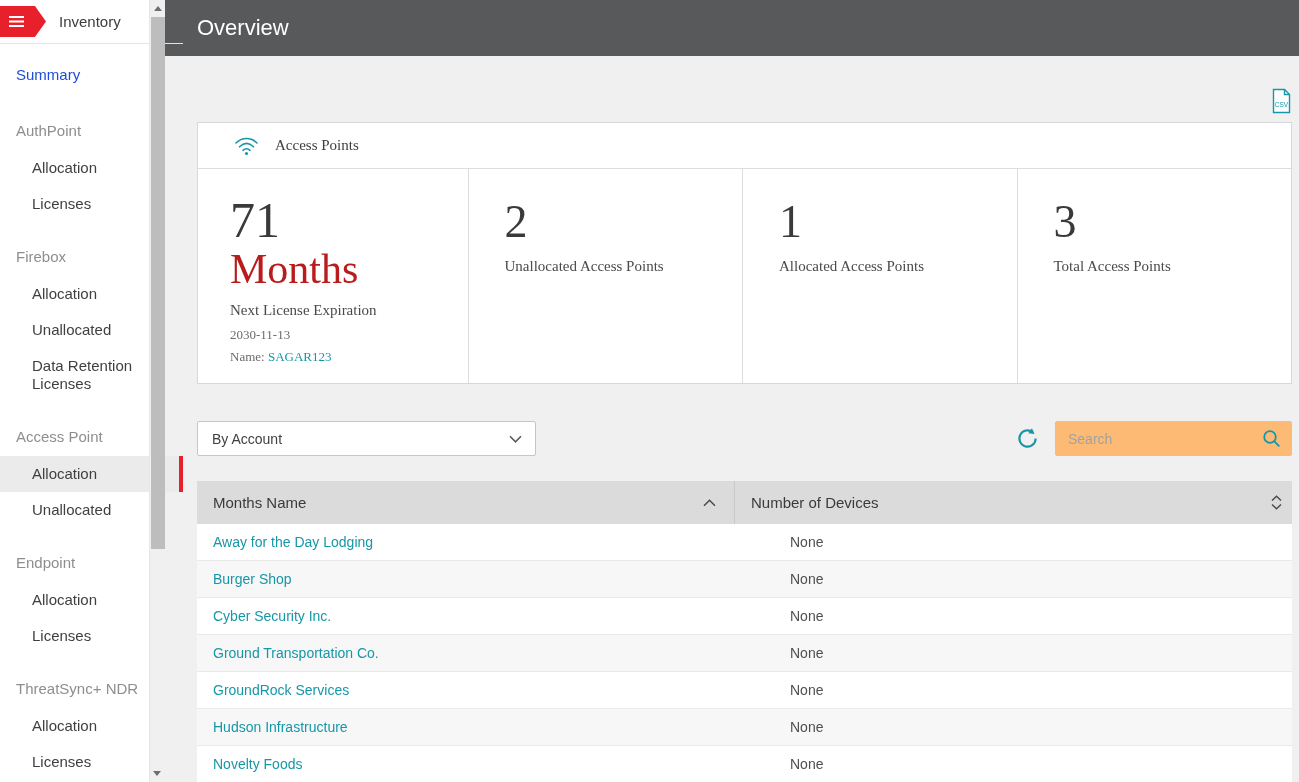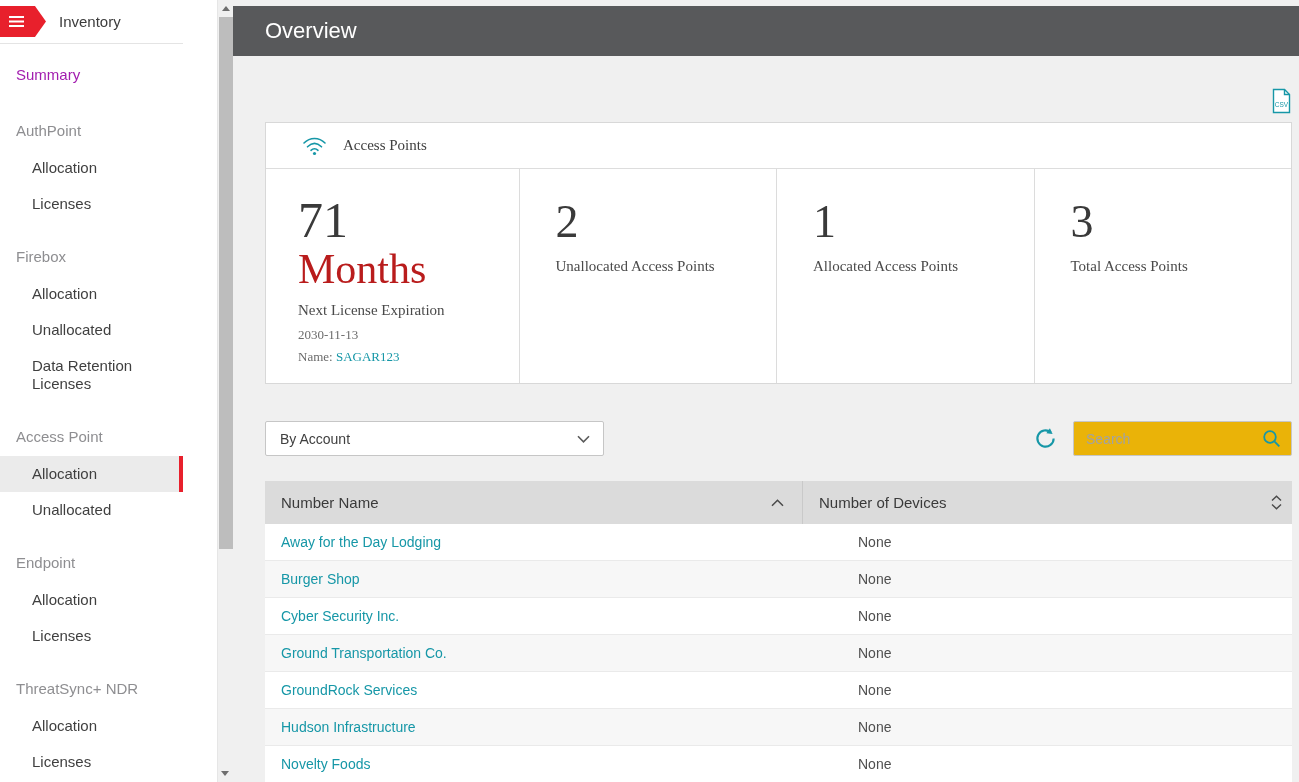--- a/index.html
+++ b/index.html
@@ -1,41 +1,41 @@
 <!DOCTYPE html>
 <html><head>
 <meta charset="utf-8">
 <style>
   * { margin:0; padding:0; box-sizing:border-box; }
   html,body { background:#fff; }
   body { font-family:"Liberation Sans","DejaVu Sans",sans-serif; color:#3C3C3C; }
   .app { width:1299px; height:782px; display:flex; overflow:hidden; background:#fff; }
 
   
-  .sidebar { width:233px; height:100%; position:relative; background:#fff; flex:none; }
+  .sidebar { width:165px; height:100%; position:relative; background:#fff; flex:none; }
   .sidebar-inner { width:183px; height:100%; overflow:hidden; }
   .sidebar-header { height:44px; display:flex; align-items:center; border-bottom:1px solid #E4E4E4; }
   .logo { width:46px; height:31px; background:#E8202C; clip-path:polygon(0 0,76% 0,100% 50%,76% 100%,0 100%); display:flex; align-items:center; padding-left:8px; }
   .sidebar-title { margin-left:13px; font-size:15px; color:#3C3C3C; }
   .nav { padding-top:10px; }
   .nav-item { font-size:15px; line-height:18px; border-right:4px solid transparent; cursor:default; }
-  .type-item    { padding:12px 8px 12px 16px; color:#a21caf; }
+  .type-item    { padding:12px 8px 12px 16px; color:#1d4ed8; }
   .type-section { padding:10px 8px 10px 16px; color:#8E8E91; margin-top:16px; }
   .type-subitem { padding:9px 8px 9px 32px; color:#3F3F3F; }
   .nav-item.selected { background:#EBEBEB; border-right:4px solid #E8202C; }
 
   
   .sb-scroll { position:absolute; top:0; right:0; width:16px; height:100%; background:#F0F0F0; border-left:1px solid #E6E6E6; }
   .sb-arrow-up { width:0; height:0; border-left:4px solid transparent; border-right:4px solid transparent; border-bottom:5px solid #6E6E6E; margin:6px auto 0; }
   .sb-arrow-down { position:absolute; bottom:6px; left:3px; width:0; height:0; border-left:4px solid transparent; border-right:4px solid transparent; border-top:5px solid #6E6E6E; }
   .sb-thumb { position:absolute; top:17px; left:1px; width:14px; height:532px; background:#BDBDBD; }
 
   
   .main { flex:1; display:flex; flex-direction:column; background:#F0F0F0; min-width:0; }
-  .topbar { height:50px; background:#58595B; color:#FFFFFF; display:flex; align-items:center; padding-left:32px; font-size:22px; flex:none;margin-top:6px; }
+  .topbar { height:56px; background:#58595B; color:#FFFFFF; display:flex; align-items:center; padding-left:32px; font-size:22px; flex:none; }
   .content { flex:1; padding:0 7px 0 32px; }
 
   .csv-row { display:flex; justify-content:flex-end; align-items:center; margin-top:32px; height:26px; margin-bottom:8px; }
   .csv-btn { cursor:pointer; display:flex; }
 
   
   .card { background:#fff; border:1px solid #D8D8D8;font-family:Liberation Serif, serif; }
   .card-header { height:46px; display:flex; align-items:center; padding-left:36px; border-bottom:1px solid #DDDDDD; }
   .card-title { margin-left:16px; font-size:15px; color:#404040; }
   .stats { display:flex; height:214px; }
@@ -49,21 +49,21 @@
   .exp-name  { font-size:13px; color:#6B6B6B; margin-top:6px; }
   .link { color:#1697A7; text-decoration:none; cursor:pointer; }
   .stat-value { font-size:46px; line-height:1.1; color:#3A3A3A; }
   .stat-label { font-size:15px; color:#4A4A4A; margin-top:10px; }
 
   
   .filter-row { margin-top:37px; height:35px; display:flex; align-items:center; }
   .dropdown { width:339px; height:35px; background:#fff; border:1px solid #C6C6C6; border-radius:2px; display:flex; align-items:center; justify-content:space-between; padding:0 13px 0 14px; font-size:14px; color:#3F3F3F; cursor:pointer; }
   .filter-spacer { flex:1; }
   .refresh-btn { display:flex; align-items:center; margin-right:16px; cursor:pointer; }
-  .searchbox { width:219px; height:35px; background:#eab308; border:1px solid #C6C6C6; border-radius:2px; display:flex; align-items:center; }
+  .searchbox { width:237px; height:35px; background:#fdba74; border:1px solid #C6C6C6; border-radius:2px; display:flex; align-items:center; }
   .searchbox input { flex:1; border:none; outline:none; font-size:14px; color:#3F3F3F; padding:0 6px 0 12px; font-family:inherit; background:transparent; min-width:0; }
   .searchbox input::placeholder { color:#A2A2A2; }
   .search-icon { margin-right:10px; display:flex; cursor:pointer; }
 
   
   .table { margin-top:25px; background:#fff; padding-bottom:14px; }
   .thead { display:flex; background:#DBDBDB; height:43px; }
   .th { display:flex; align-items:center; justify-content:space-between; font-size:15px; color:#3A3A3A; cursor:pointer; }
   .thead div.th:nth-of-type(1) { width:537px; padding:0 18px 0 16px; }
   .thead div.th:nth-of-type(2) { flex:1; padding:0 10px 0 16px; border-left:1px solid #C9C9C9;gap:33px; }
@@ -253,21 +253,21 @@
               <line x1="12.4" y1="12.4" x2="17.3" y2="17.3" stroke="#1697A7" stroke-width="1.8"></line>
             </svg>
           </span>
         </div>
       </div>
 
       <div class="table">
         <div class="thead">
 
             <div class="th sort-asc">
-              <span>Number Name</span>
+              <span>Months Name</span>
               <svg class="icon-sort-asc" width="13" height="8" viewBox="0 0 13 8">
                 <path d="M1 6.8 L6.5 1.2 L12 6.8" fill="none" stroke="#4A4A4A" stroke-width="1.5"></path>
               </svg>
 
             </div>
 
             <div class="th sort-none">
               <span>Number of Devices</span>
 
               <svg class="icon-sort-both" width="11" height="15" viewBox="0 0 11 15">

